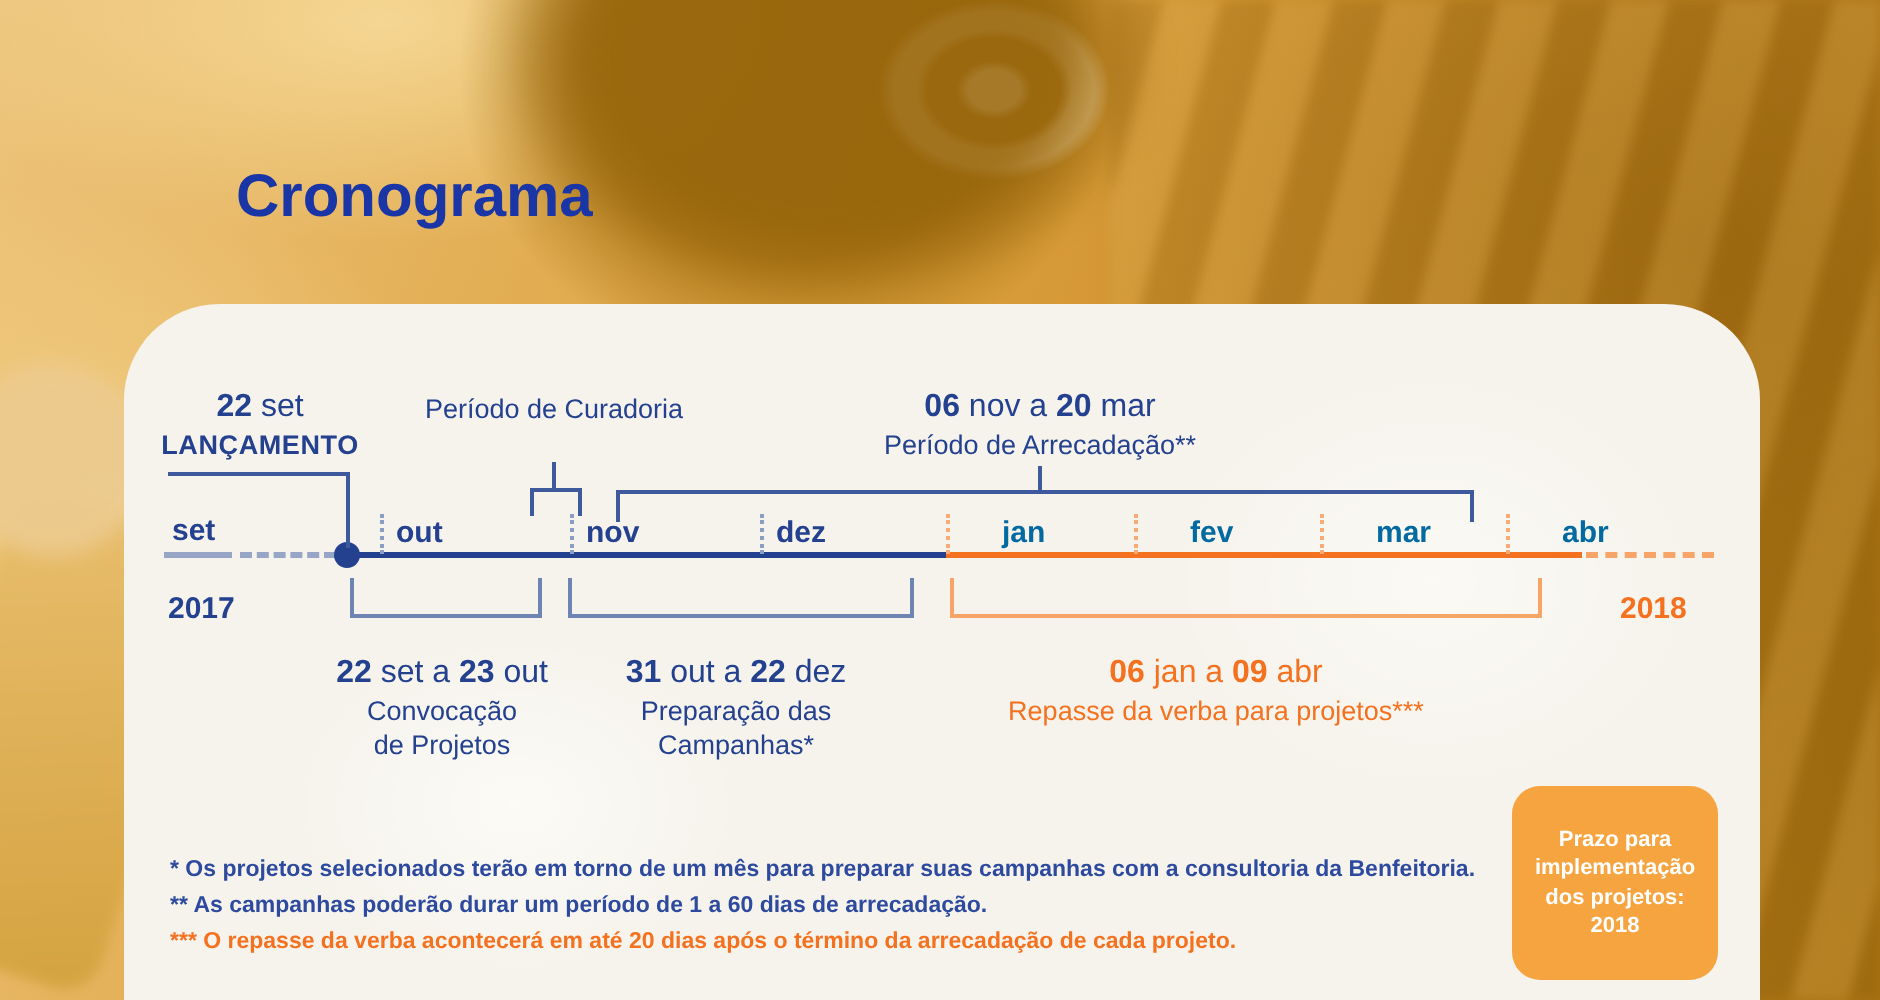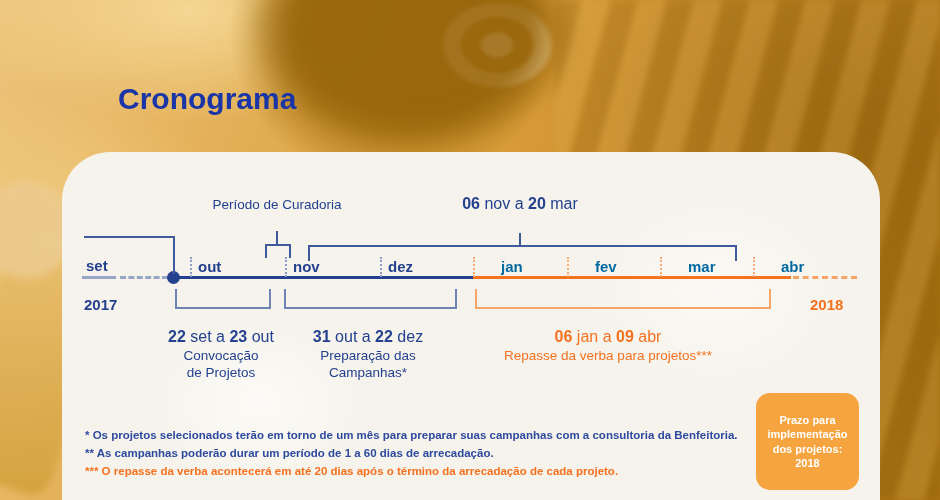--- a/index.html
+++ b/index.html
@@ -121,25 +121,30 @@
   <div class="mlabel" style="left:293px">nov</div>
   <div class="mlabel" style="left:388px">dez</div>
   <div class="mlabel o" style="left:481px">jan</div>
   <div class="mlabel o" style="left:575px">fev</div>
   <div class="mlabel o" style="left:668px">mar</div>
   <div class="mlabel o" style="left:761px">abr</div>
 
   <div class="year y2017">2017</div>
   <div class="year y2018">2018</div>
 
+  <div class="ev" style="left:130px;top:195px">
+    <div class="date"><b>22</b><span> set</span><b></b><span></span></div>
+    <div class="sub caps">LANÇAMENTO</div>
+  </div>
   <div class="ev" style="left:277px;top:195px">
     <div class="sub">Período de Curadoria</div>
   </div>
   <div class="ev" style="left:520px;top:195px">
     <div class="date"><b>06</b><span> nov a </span><b>20</b><span> mar</span></div>
+    <div class="sub">Período de Arrecadação**</div>
   </div>
 
   <div class="br br-lanc"></div>
   <div class="stub stub-cur"></div>
   <div class="br br-cur"></div>
   <div class="stub stub-arr"></div>
   <div class="br br-arr"></div>
 
   <div class="br br-below br-conv"></div>
   <div class="br br-below br-prep"></div>

